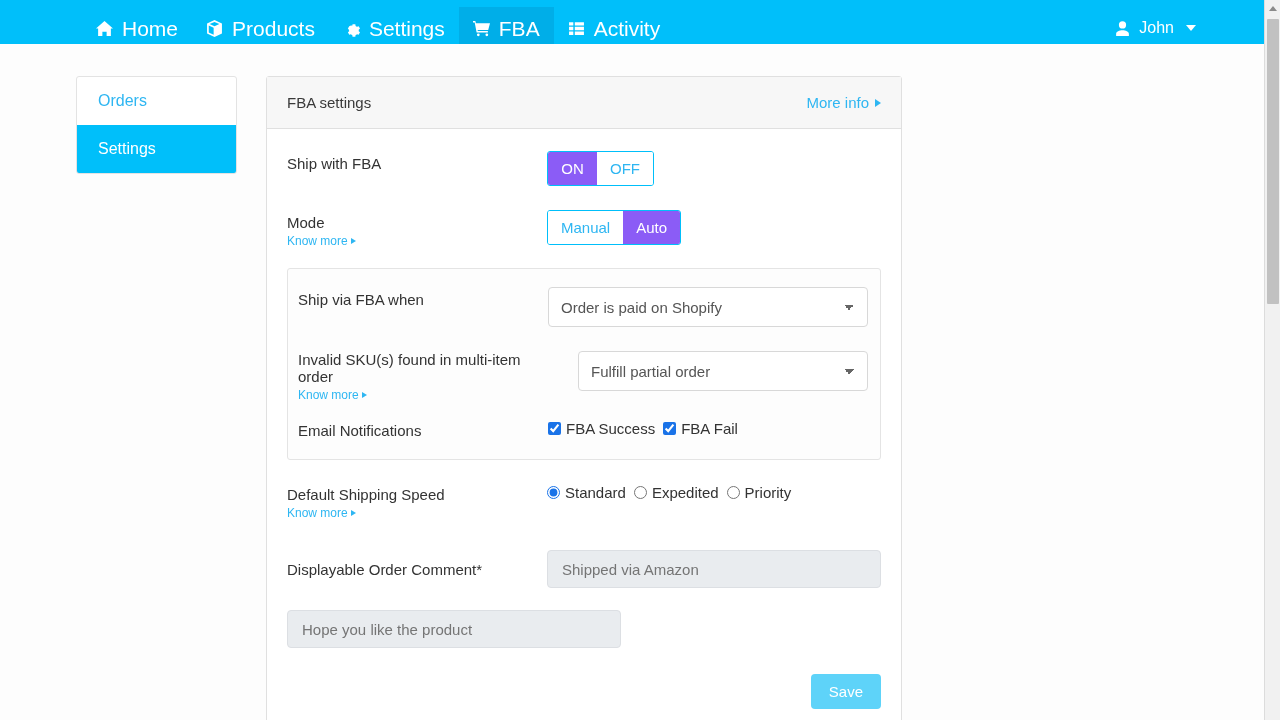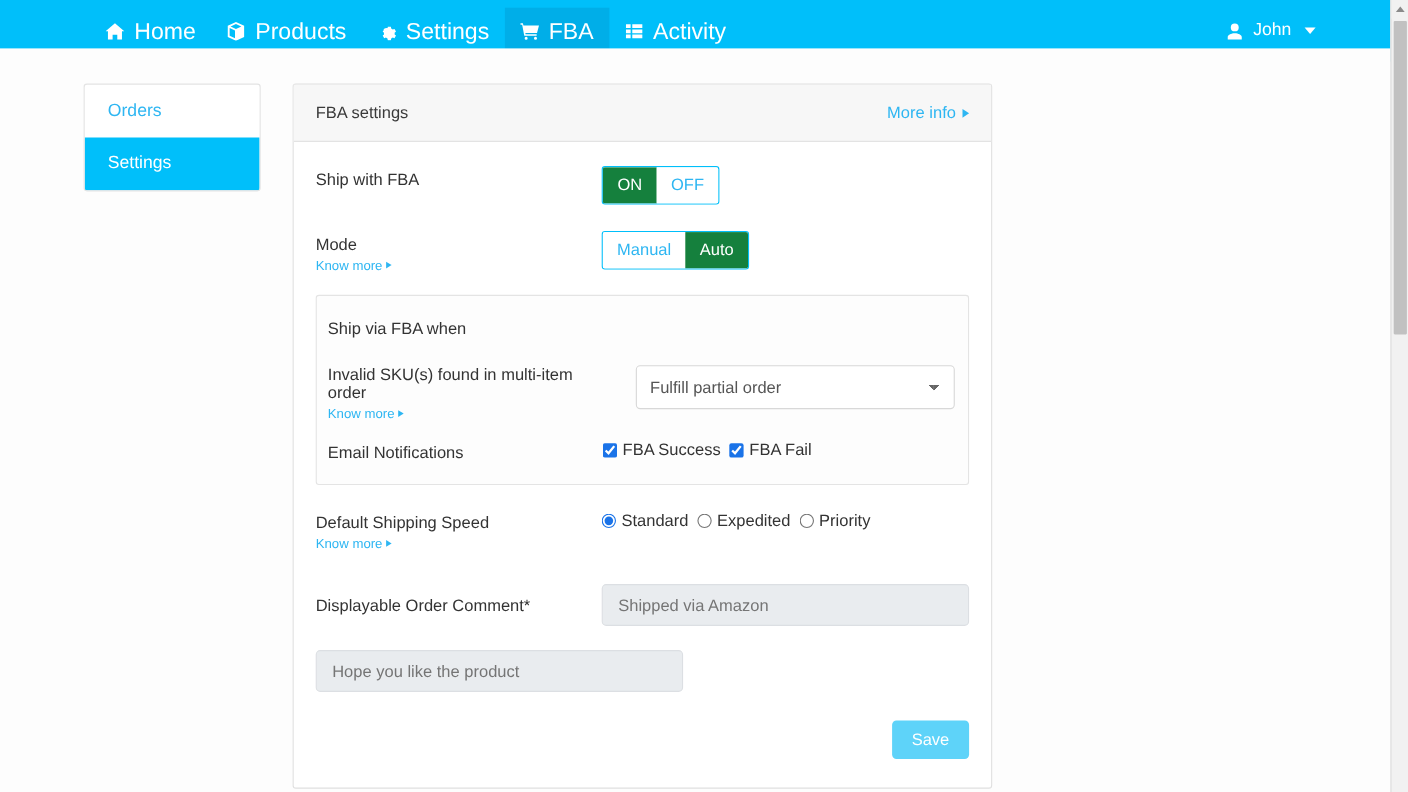--- a/index.html
+++ b/index.html
@@ -113,21 +113,21 @@
     display: inline-flex;
     border: 1px solid #00BFFA;
     border-radius: 3px; overflow: hidden;
   }
   .seg span {
     min-width: 49px; height: 33px;
     display: flex; align-items: center; justify-content: center;
     padding: 0 13px; font-size: 15px;
     color: #2EB6F2; background: #ffffff; cursor: pointer;
   }
-  .seg span.on { background: #15803d; color: #ffffff; text-align: right; }
+  .seg span.on { background: #8b5cf6; color: #ffffff; text-align: right; }
 
   
   .panel {
     margin-top: 20px;
     border: 1px solid #e4e4e4;
     border-radius: 3px;
     background: #fdfdfd;
     padding: 18px 12px 20px 10px;
   }
   .panel .lbl { width: 250px; padding-left: 0; }
@@ -321,20 +321,23 @@
           <span class="on">Auto</span>
         </div>
       </div>
 
       <div class="panel">
 
         <div class="row" style="margin-bottom:20px;">
           <div class="lbl">
             <span>Ship via FBA when</span>
           </div>
+          <select class="sel">
+            <option>Order is paid on Shopify</option>
+          </select>
         </div>
 
         <div class="row" style="margin-bottom:16px;justify-content:space-between;">
           <div class="lbl">
             <span>Invalid SKU(s) found in multi-item order</span>
             <span class="sub">
               <span>Know more</span><i class="tri-sm"></i>
             </span>
           </div>
           <select class="sel" style="margin-top:4px;margin-left:30px;">

